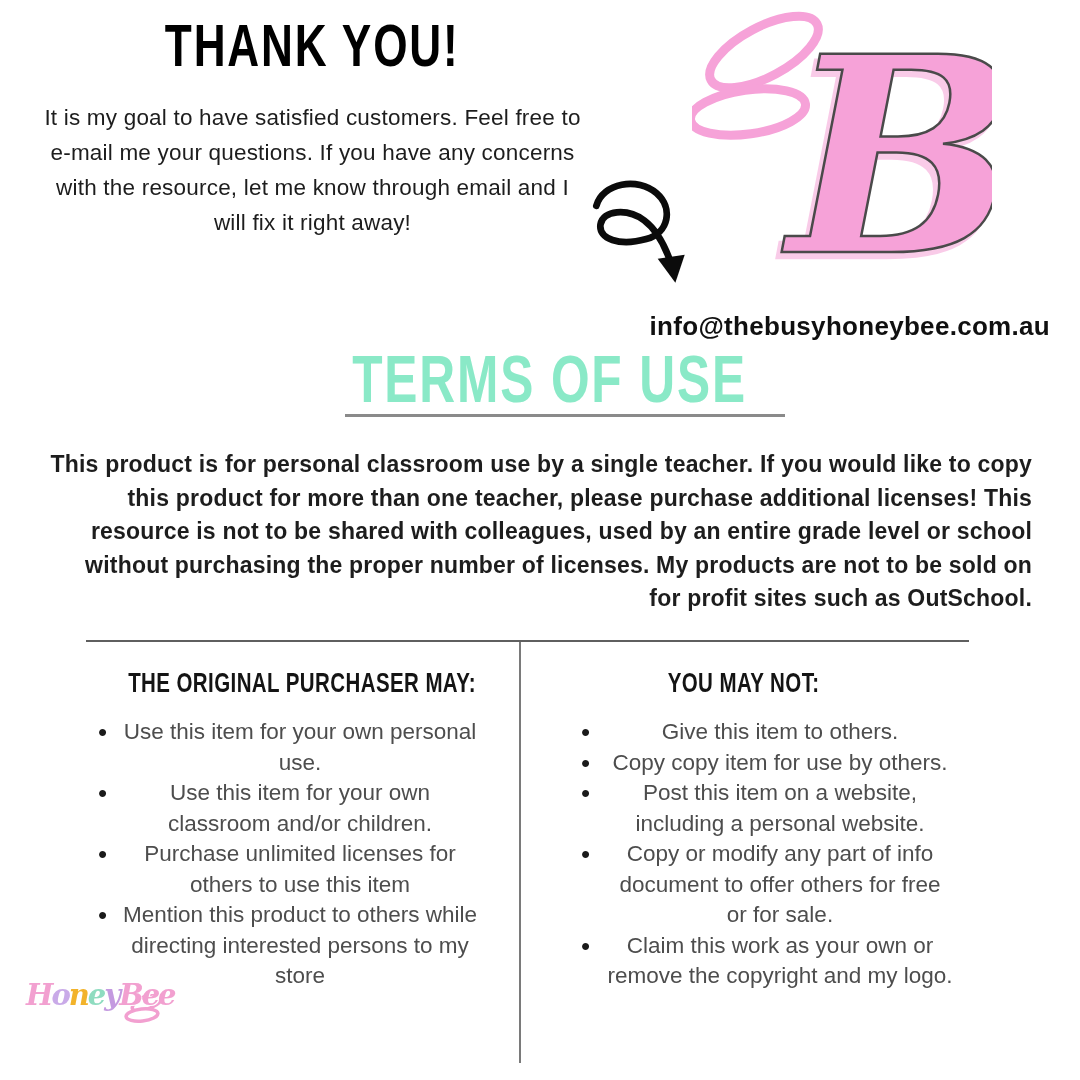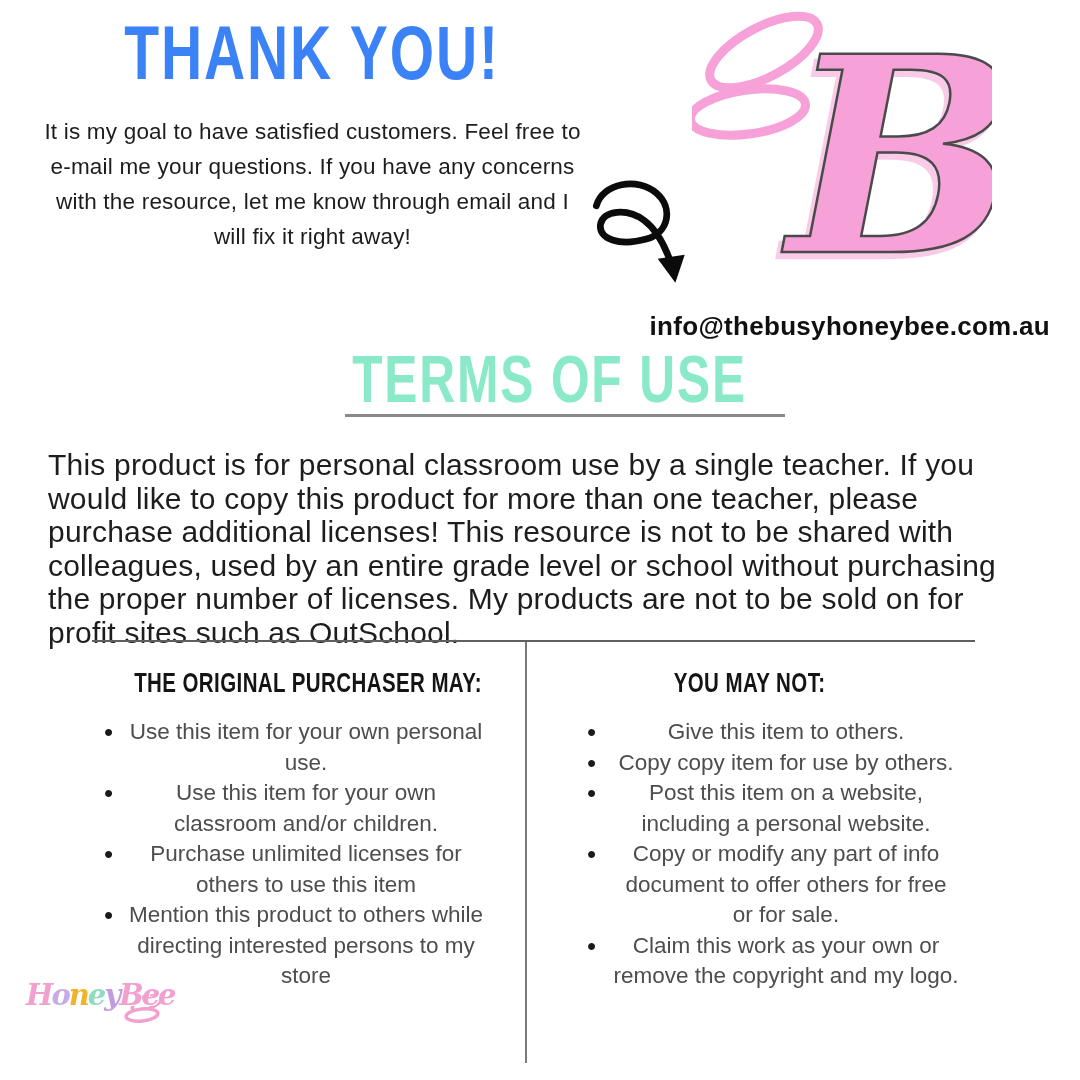--- a/index.html
+++ b/index.html
@@ -7,21 +7,21 @@
   body { font-family:"Liberation Sans", sans-serif; }
   .page {
     position:relative; width:1080px; height:1080px;
     background:#ffffff; overflow:hidden; margin:0 auto;
   }
 
   
   .thankyou { position:absolute; left:40px; top:22px; width:545px; text-align:center; }
   .display { font-weight:bold; letter-spacing:2px; line-height:1; }
   .display .stretch { display:inline-block; transform:scale(0.92,1.22); transform-origin:center; }
-  .thankyou-title { font-size:62px; color:#3b82f6; }
+  .thankyou-title { font-size:48px; color:#000000; }
   .thankyou-body {
     margin-top:30px; font-size:22.5px; line-height:35px; color:#1d1d1d;
     font-weight:300; letter-spacing:0.2px;
   }
 
   
   .arrow-doodle { position:absolute; left:588px; top:174px; width:104px; height:126px; }
 
   
   .b-monogram { position:absolute; left:692px; top:0px; width:300px; height:300px; }
@@ -32,27 +32,27 @@
     font-size:26px; font-weight:bold; color:#101010; letter-spacing:0.3px;
   }
 
   
   .terms-title { position:absolute; left:0; top:352px; width:1100px; text-align:center;
     font-size:54px; color:#8ae9c7; }
   .terms-underline { position:absolute; left:345px; top:414px; width:440px; height:3px; background:#8a8a8a; }
 
   
   .terms-body {
-    position:absolute; left:48px; top:448px; width:984px; text-align:left;
-    font-size:30px; line-height:33.5px; color:#1d1d1d; font-weight:400; letter-spacing:0.2px;
+    position:absolute; left:48px; top:448px; width:984px; text-align:right;
+    font-size:23px; line-height:33.5px; color:#1d1d1d; font-weight:700; letter-spacing:0.2px;
   }
 
   
   .columns {
-    position:absolute; left:92px; top:640px; width:883px; height:423px;
+    position:absolute; left:86px; top:640px; width:883px; height:423px;
     border-top:2px solid #5f5f5f; display:flex;
   }
   .col { padding-top:26px; }
   .col-left  { width:433px; }
   .col-right { width:448px; border-left:2px solid #7a7a7a; }
   .col-title { text-align:center; font-size:25px; font-weight:bold; color:#141414; }
   .col-title .stretch { display:inline-block; transform:scale(0.82,1.12); transform-origin:center; letter-spacing:0.5px; }
   .col ul { list-style:none; margin-top:20px; }
   .col li {
     position:relative; text-align:center; font-size:22.5px; line-height:30.5px;

